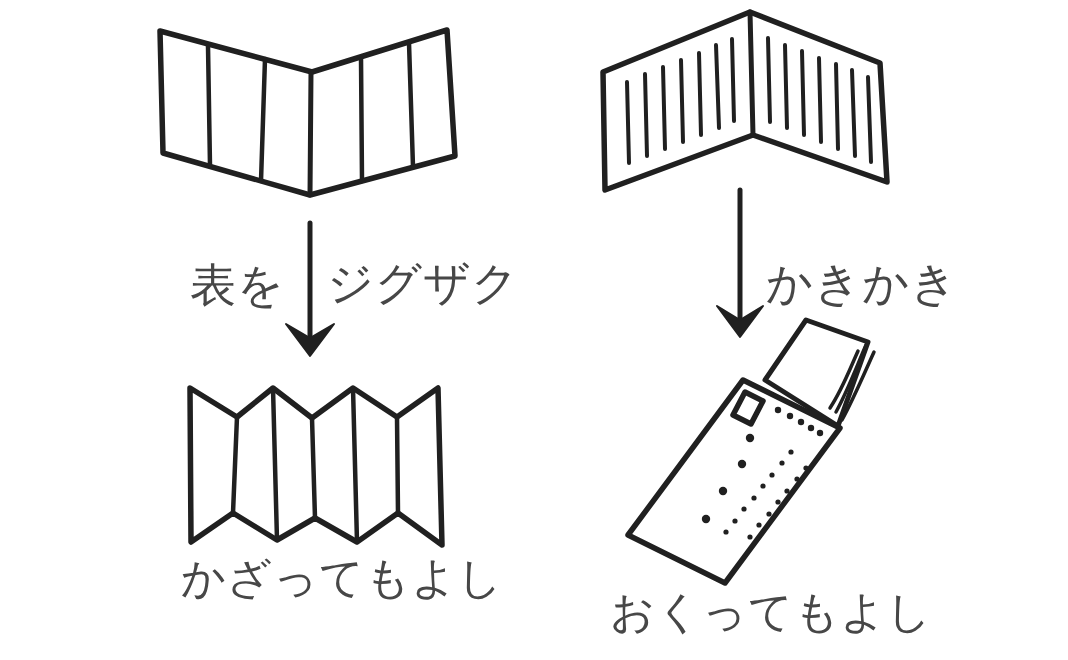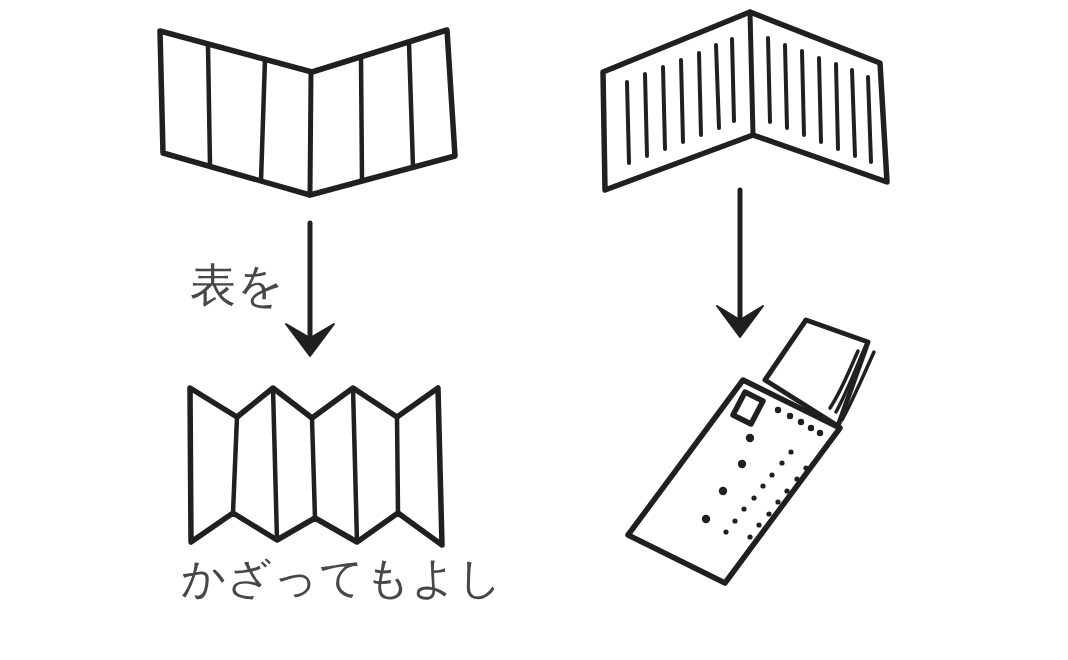--- a/index.html
+++ b/index.html
@@ -134,14 +134,17 @@
         <circle cx="787" cy="491" r="2.6"></circle>
           <circle cx="778" cy="502" r="2.6"></circle>
         <circle cx="769" cy="514" r="2.6"></circle>
           <circle cx="759" cy="525" r="2.6"></circle>
         <circle cx="750" cy="537" r="2.6"></circle>
       </g>
     </g>
   </svg>
 
   <div class="txt step-label lbl-omote">表を</div>
+  <div class="txt step-label lbl-zigzag">ジグザク</div>
+  <div class="txt step-label lbl-kakikaki">かきかき</div>
   <div class="txt caption cap-left">かざってもよし</div>
+  <div class="txt caption cap-right">おくってもよし</div>
 </div>
 
 </body></html>

